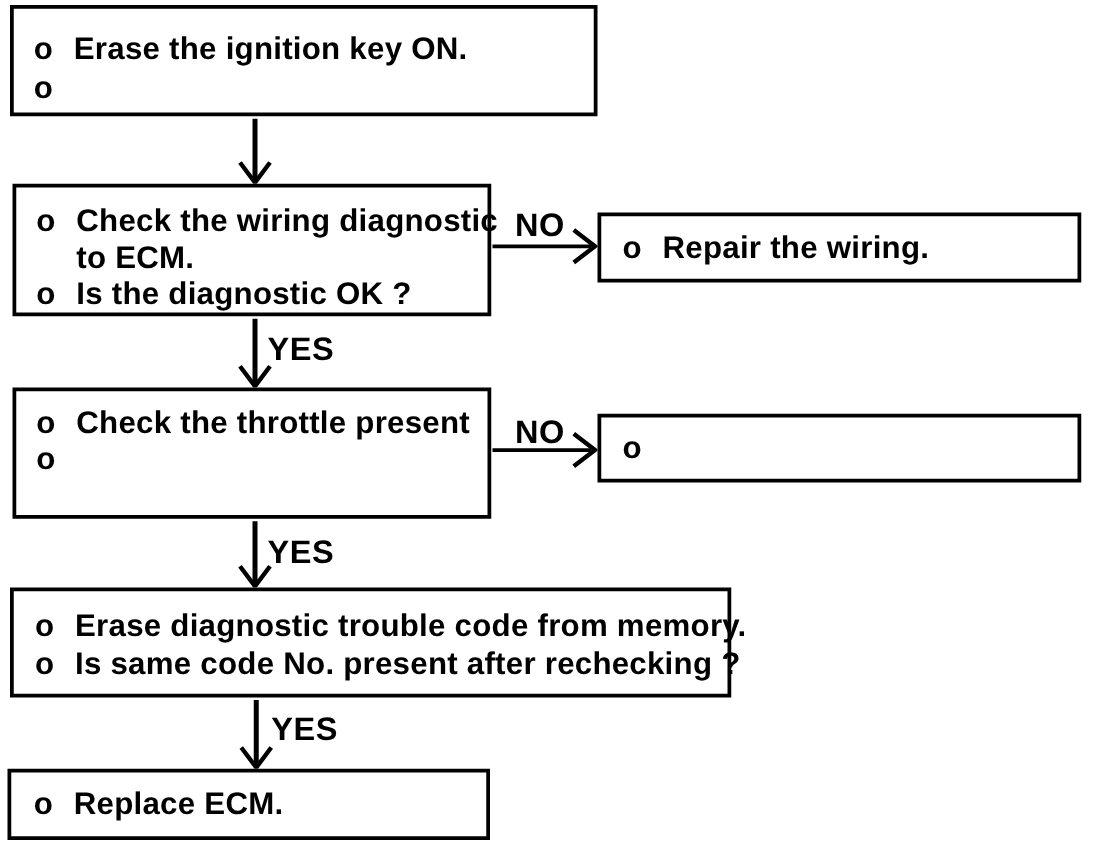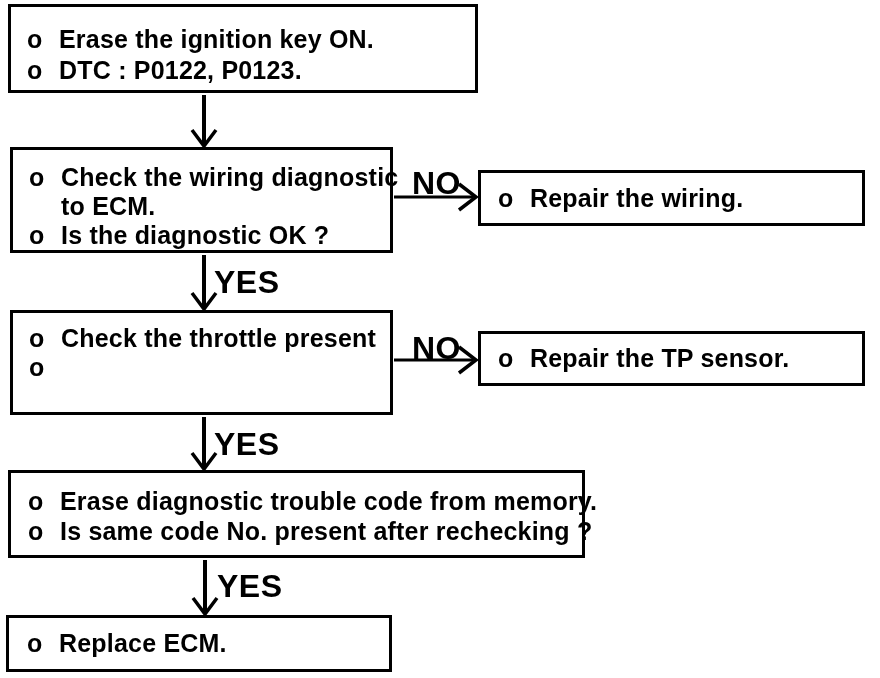--- a/index.html
+++ b/index.html
@@ -10,21 +10,21 @@
   }
   .node{
     position:absolute;border:3px solid #000;background:#fff;
     box-sizing:border-box;font-size:25px;font-weight:600;letter-spacing:0.2px;
   }
   .node .row{display:flex;align-items:flex-start;}
   .bullet{display:inline-block;width:32px;flex:0 0 32px;text-align:left;}
   .txt{white-space:nowrap;}
   .single{display:flex;align-items:center;}
   .lbl{
-    position:absolute;font-size:32px;font-weight:600;letter-spacing:0.5px;
+    position:absolute;font-size:26px;font-weight:600;letter-spacing:0.5px;
     line-height:1;background:transparent;
   }
   .connectors{position:absolute;left:0;top:0;pointer-events:none;}
 </style>
 </head>
 <body>
 
 <div class="canvas">
 
   <svg class="connectors" width="880" height="678" viewBox="0 0 880 678" fill="none" stroke="#000">
@@ -48,21 +48,20 @@
     <polyline points="193,598 205,614 217,598" stroke-width="3.5"></polyline>
   </svg>
 
   <div class="node" style="left:8px;top:4px;width:470px;height:89px;padding:17px 8px 0 16px;line-height:31px;">
     <div class="row">
       <span class="bullet">o</span>
       <span class="txt">Erase the ignition key ON.</span>
     </div>
     <div class="row">
       <span class="bullet">o</span>
-      <span class="txt">DTC : P0122, P0123.</span>
     </div>
   </div>
 
   <div class="node" style="left:10px;top:147px;width:383px;height:106px;padding:13px 8px 0 16px;line-height:29px;">
     <div class="row">
       <span class="bullet">o</span>
       <span class="txt">Check the wiring diagnostic</span>
     </div>
     <div class="row">
       <span class="bullet"></span>
@@ -87,21 +86,20 @@
       <span class="txt">Check the throttle present</span>
     </div>
     <div class="row">
       <span class="bullet">o</span>
     </div>
   </div>
 
   <div class="node single" style="left:478px;top:331px;width:387px;height:55px;padding:0 8px 0 17px;">
     <div class="row" style="align-items:center;">
       <span class="bullet">o</span>
-      <span class="txt">Repair the TP sensor.</span>
     </div>
   </div>
 
   <div class="node" style="left:8px;top:470px;width:577px;height:88px;padding:13px 8px 0 17px;line-height:30px;">
     <div class="row">
       <span class="bullet">o</span>
       <span class="txt">Erase diagnostic trouble code from memory.</span>
     </div>
     <div class="row">
       <span class="bullet">o</span>

